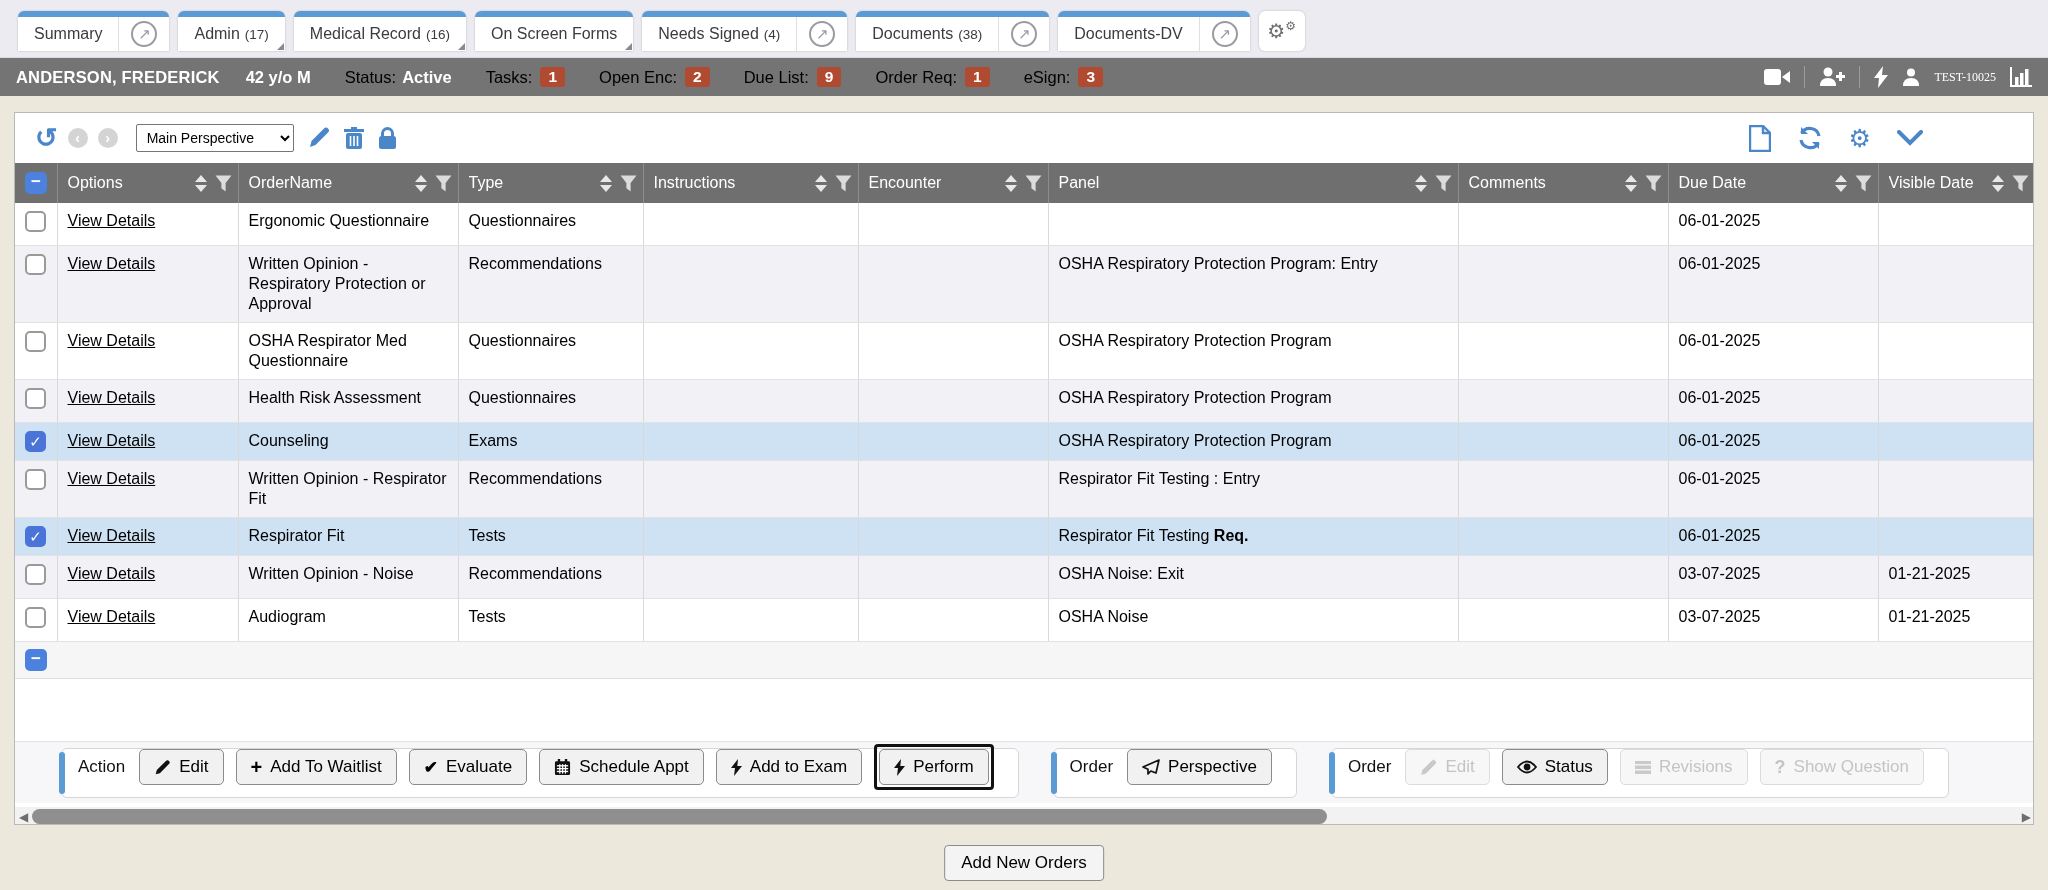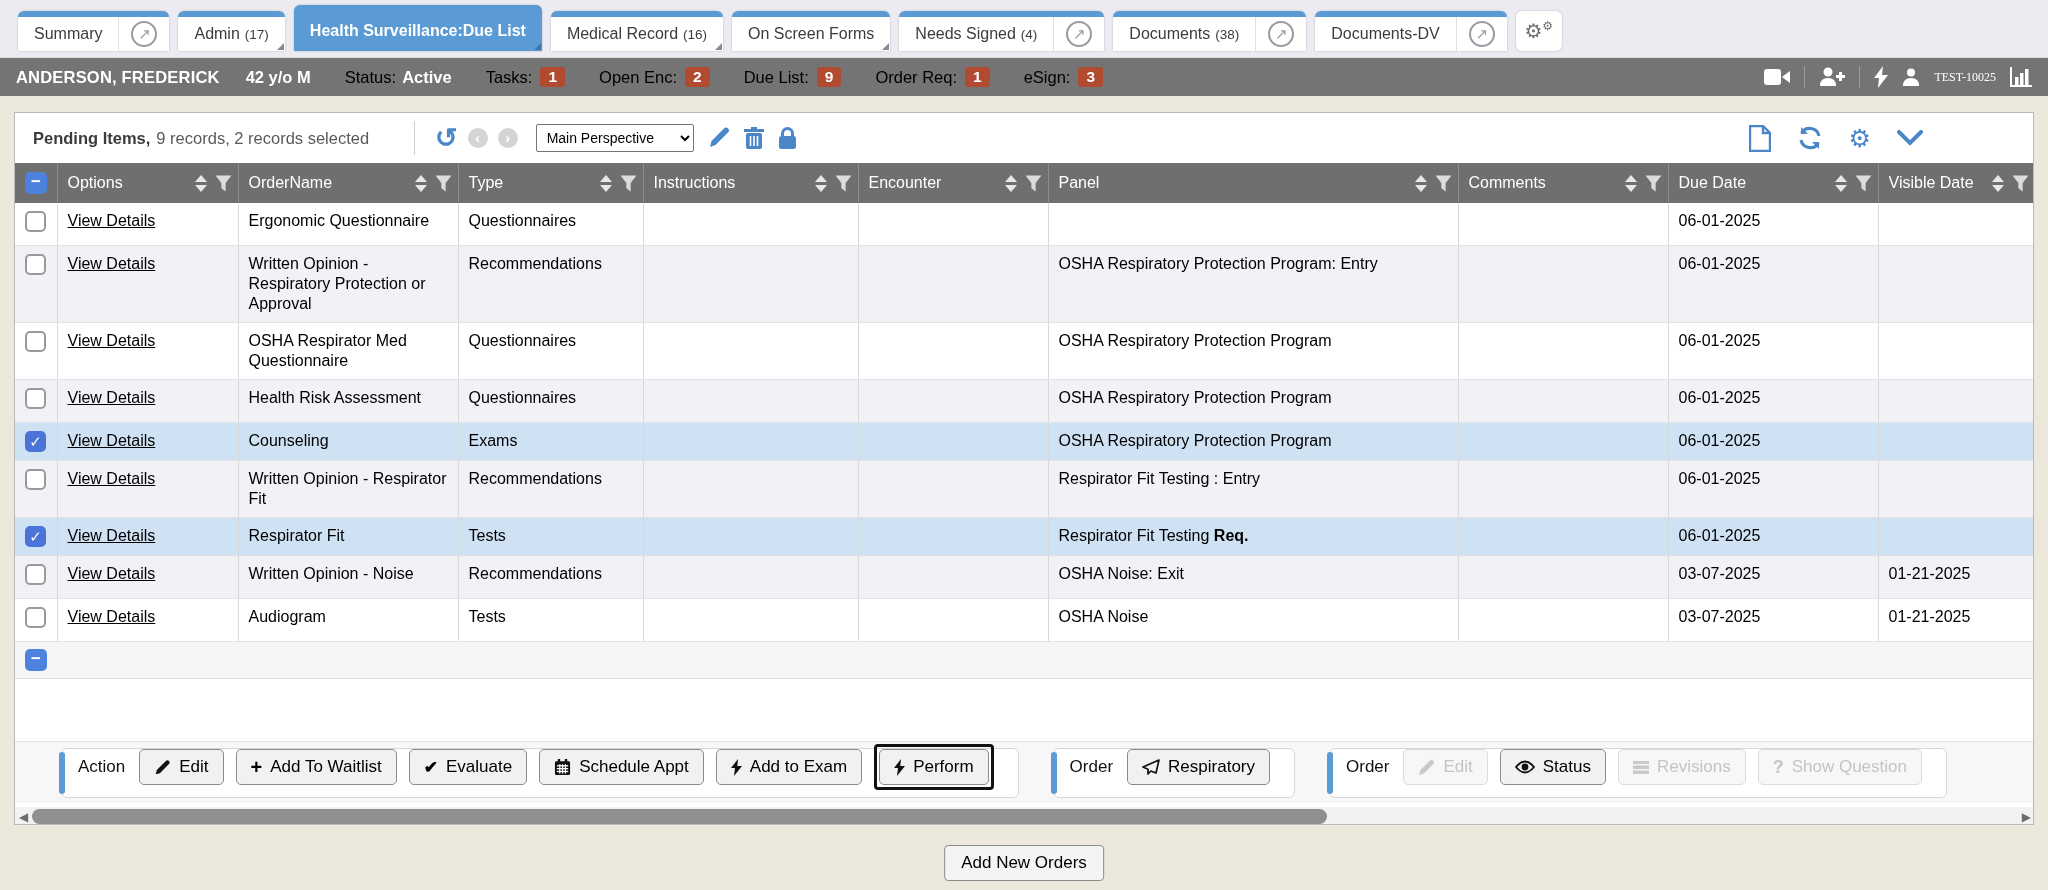--- a/index.html
+++ b/index.html
@@ -120,25 +120,20 @@
         <span class="main">Summary</span>
         <span class="ext">
           <span class="extcirc">↗</span>
         </span>
       </div>
       <div class="tab">
         <span class="strip"></span>
         <span class="main">Admin<span class="cnt">(17)</span></span>
         <span class="fold"></span>
       </div>
-      <div class="tab active">
-        <span class="strip"></span>
-        <span class="main">Health Surveillance:Due List</span>
-        <span class="fold"></span>
-      </div>
       <div class="tab">
         <span class="strip"></span>
         <span class="main">Medical Record<span class="cnt">(16)</span></span>
         <span class="fold"></span>
       </div>
       <div class="tab">
         <span class="strip"></span>
         <span class="main">On Screen Forms</span>
         <span class="fold"></span>
       </div>
@@ -220,24 +215,20 @@
             <rect x="10" y="6" width="3.5" height="12" fill="#fff"></rect>
             <rect x="15" y="2" width="3.5" height="16" fill="#fff"></rect>
           </svg>
       </span>
     </span>
   </div>
 
   <div class="panel">
 
     <div class="ptoolbar">
-      <span class="ptitlewrap">
-        <span class="ptitle">Pending Items,</span>
-        <span class="precords">9 records, 2 records selected</span>
-      </span>
       <span class="undo">↺</span>
       <span class="navcirc">‹</span>
       <span class="navcirc">›</span>
       <select class="perspective" id="perspective"><option>Main Perspective</option></select>
       <span class="tbicon">
         <svg width="22" height="22" viewBox="0 0 22 22">
             <path d="M2 20 l1.5-6 L16 1.5 a2.5 2.5 0 0 1 4 0 a2.5 2.5 0 0 1 0 4 L7.5 18 Z" fill="#4a86c8"></path>
           </svg>
       </span>
       <span class="tbicon">
@@ -596,21 +587,21 @@
         </div>
         <div class="agroup">
           <span class="accent"></span>
           <span class="aglabel">Order</span>
           <span class="abtn">
             <span class="bico">
               <svg width="18" height="17" viewBox="0 0 18 17">
                 <path d="M17 1 L1 8 l5 2.2 V15 l2.8-3 L14 14 Z" fill="none" stroke="#111" stroke-width="1.7" stroke-linejoin="round"></path>
               </svg>
             </span>
-            <span>Respiratory</span>
+            <span>Perspective</span>
           </span>
         </div>
         <div class="agroup">
           <span class="accent"></span>
           <span class="aglabel">Order</span>
           <span class="abtn disabled">
             <span class="bico">
               <svg width="17" height="17" viewBox="0 0 20 20">
                 <path d="M2 18 l1.3-5 L14 2.3 a2.2 2.2 0 0 1 3.6 0 a2.2 2.2 0 0 1 0 3.6 L6.9 16.7 Z" fill="#111"></path>
               </svg>

